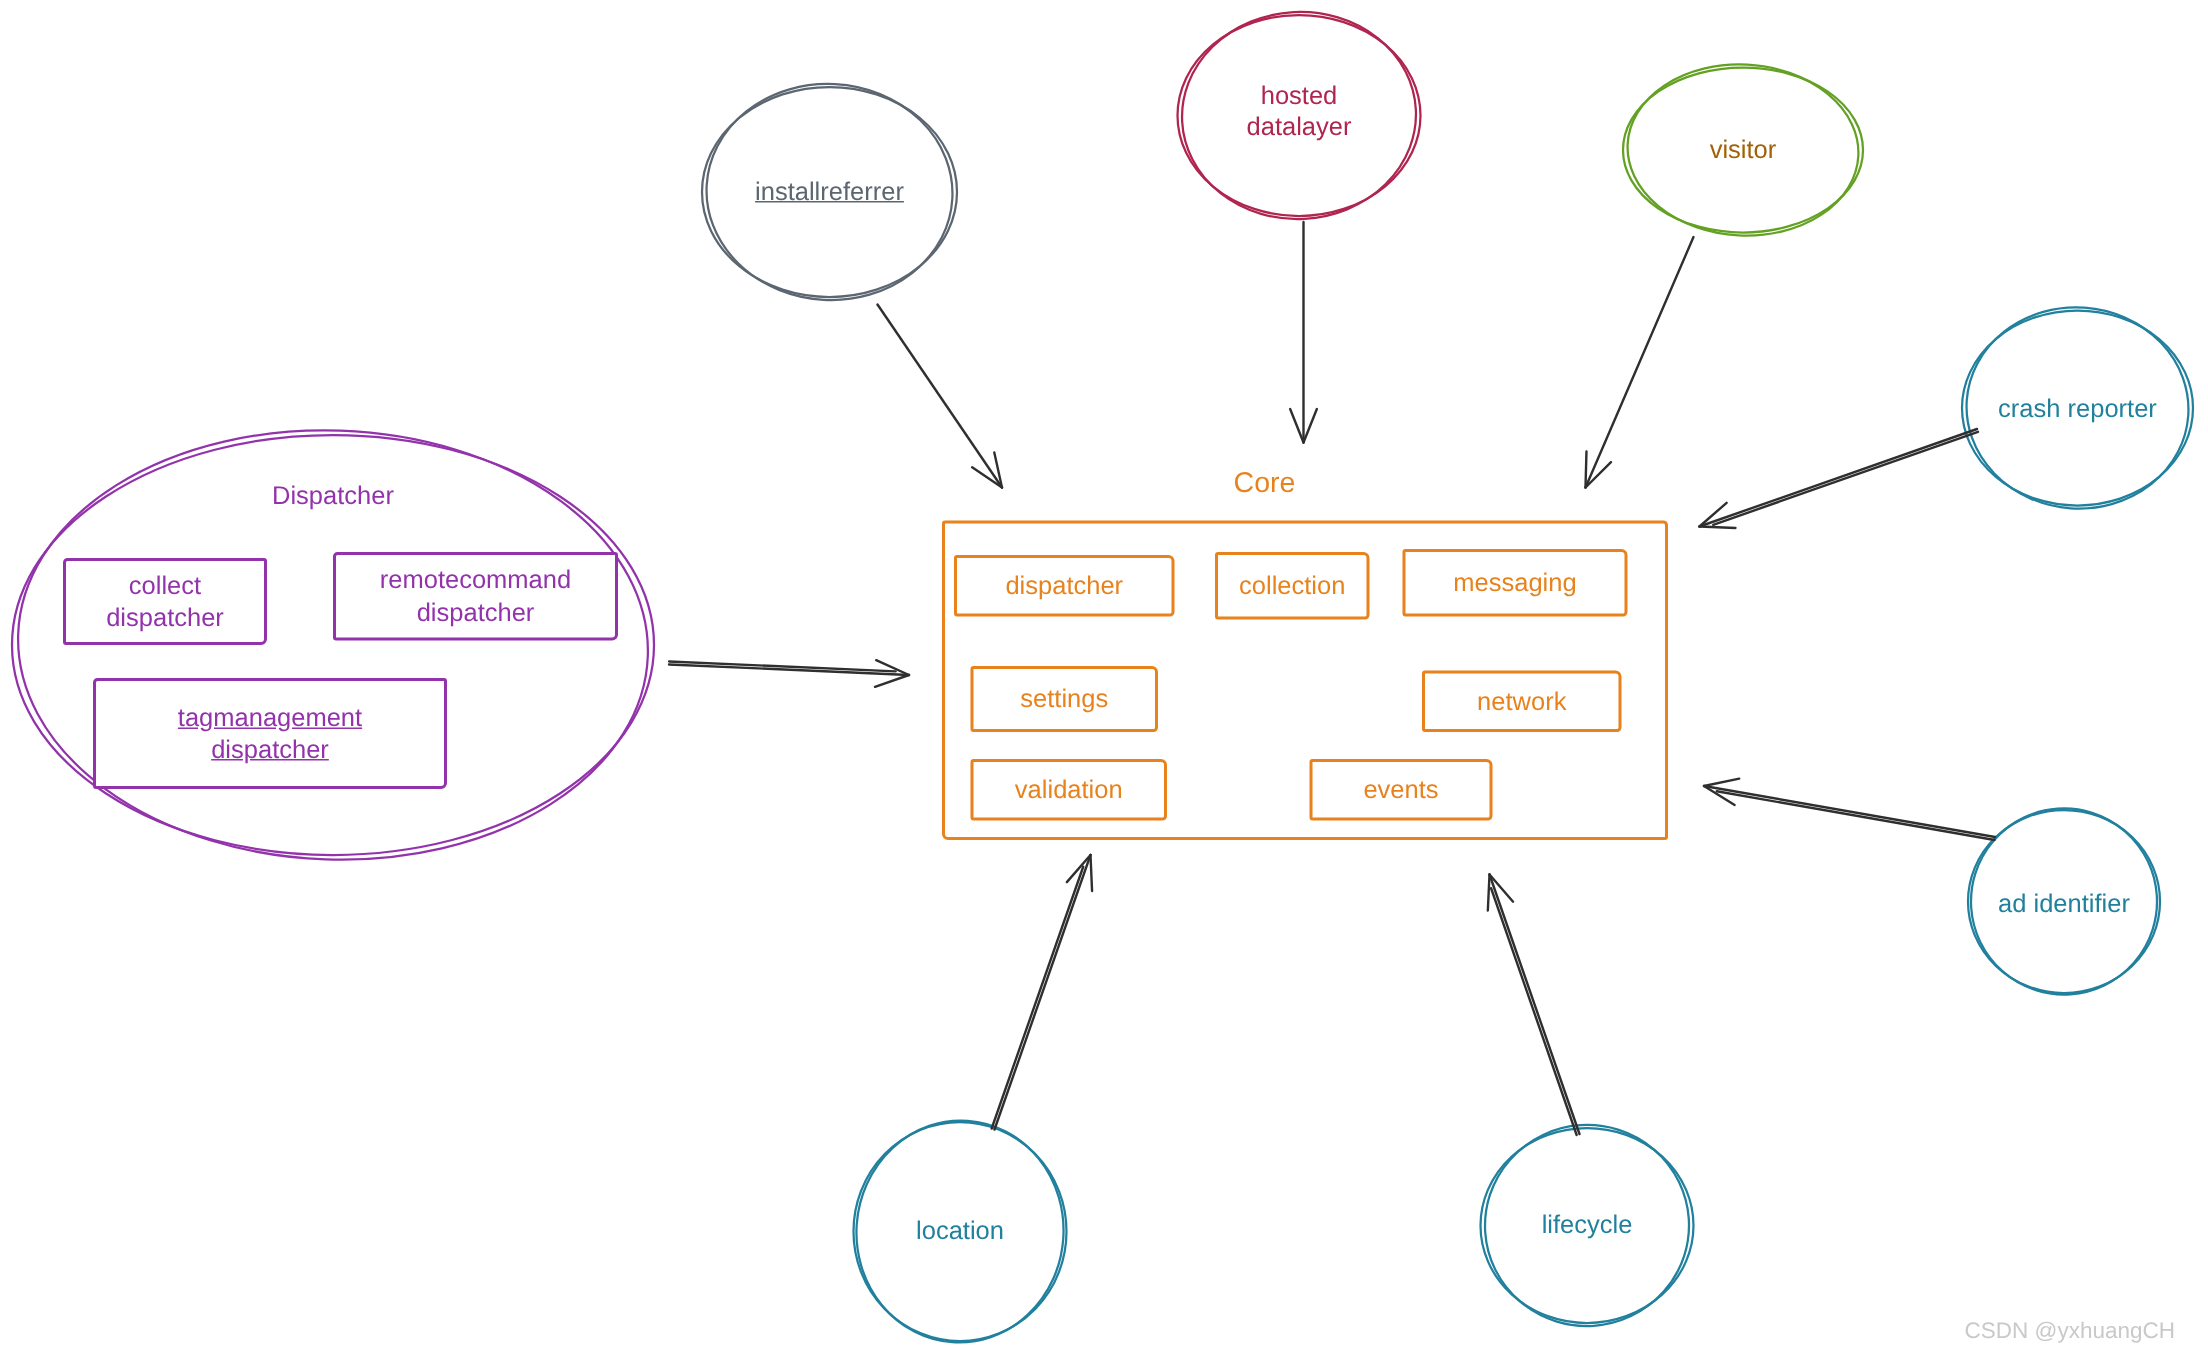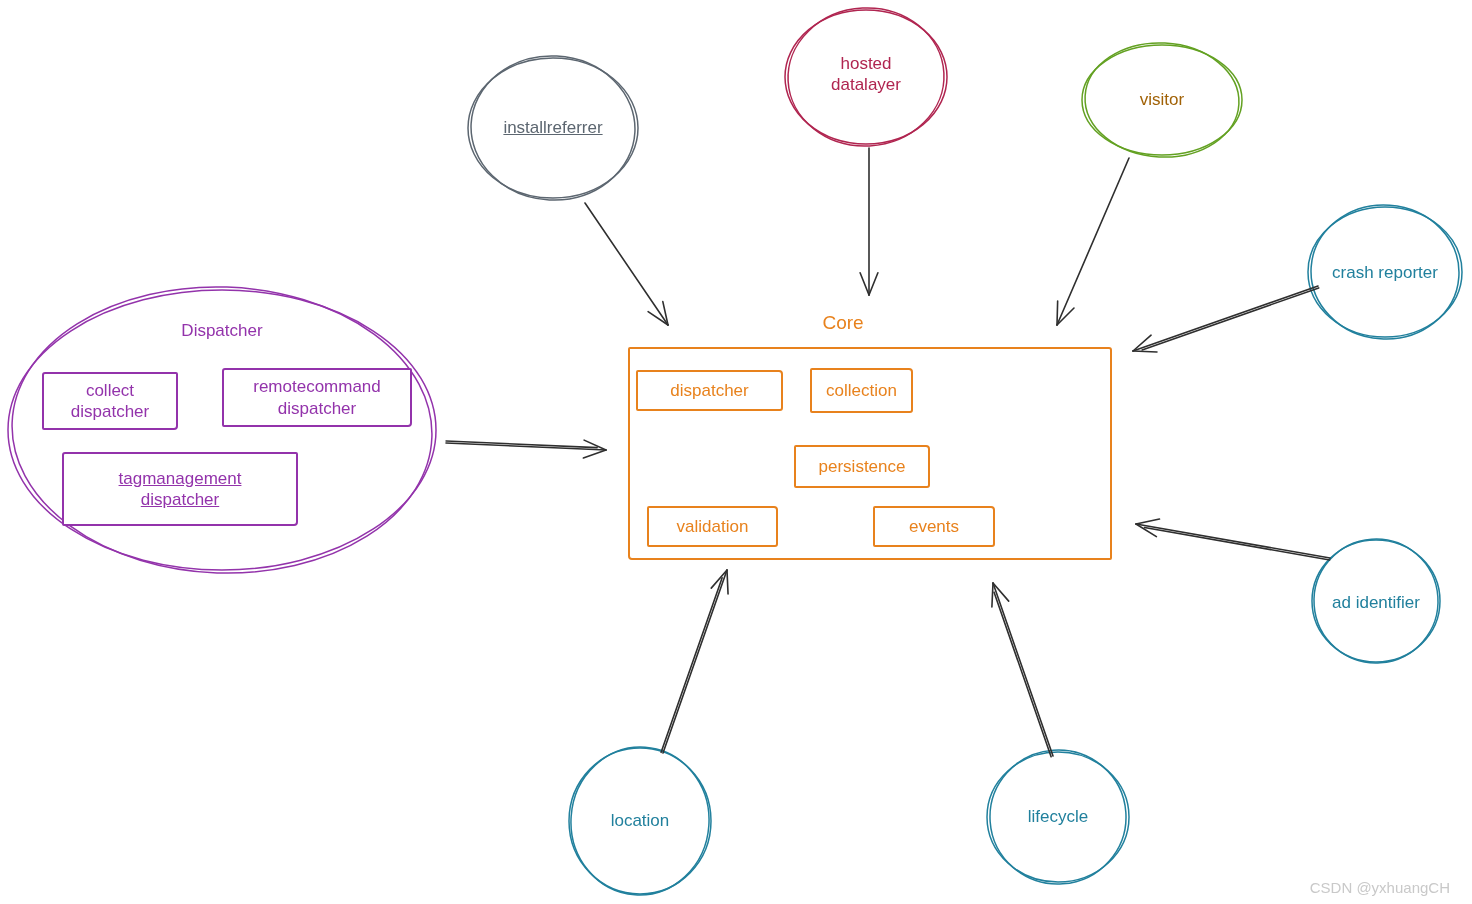--- a/index.html
+++ b/index.html
@@ -170,21 +170,23 @@
         <line x1="993" y1="583" x2="1008.7137815495255" y2="601.1404815099763"></line>
         <line x1="993" y1="583" x2="991.892547995158" y2="606.974435343861"></line>
       </g>
   </svg>
 
   <div class="core-box-outline" style="left:628px; top:347px; width:484px; height:213px;"></div>
   <div class="label orange title" style="left:793px; top:311px; width:100px; height:24px;">Core</div>
 
   <div class="box b-orange orange" style="left:636px; top:370px; width:147px; height:41px;">dispatcher</div>
   <div class="box b-orange orange" style="left:810px; top:368px; width:103px; height:45px;">collection</div>
-  <div class="box b-orange orange" style="left:794px; top:445px; width:136px; height:43px;">persistence</div>
+  <div class="box b-orange orange" style="left:935px; top:366px; width:150px; height:45px;">messaging</div>
+  <div class="box b-orange orange" style="left:647px; top:444px; width:125px; height:44px;">settings</div>
+  <div class="box b-orange orange" style="left:948px; top:447px; width:133px; height:41px;">network</div>
   <div class="box b-orange orange" style="left:647px; top:506px; width:131px; height:41px;">validation</div>
   <div class="box b-orange orange" style="left:873px; top:506px; width:122px; height:41px;">events</div>
 
   <div class="label purple" style="left:122px; top:320px; width:200px; height:22px;">Dispatcher</div>
   <div class="box b-purple purple" style="left:42px; top:372px; width:136px; height:58px;">collect
 dispatcher</div>
   <div class="box b-purple purple" style="left:222px; top:368px; width:190px; height:59px;">remotecommand
 dispatcher</div>
   <div class="box b-purple purple" style="left:62px; top:452px; width:236px; height:74px;text-decoration:underline;">tagmanagement
 dispatcher</div>

